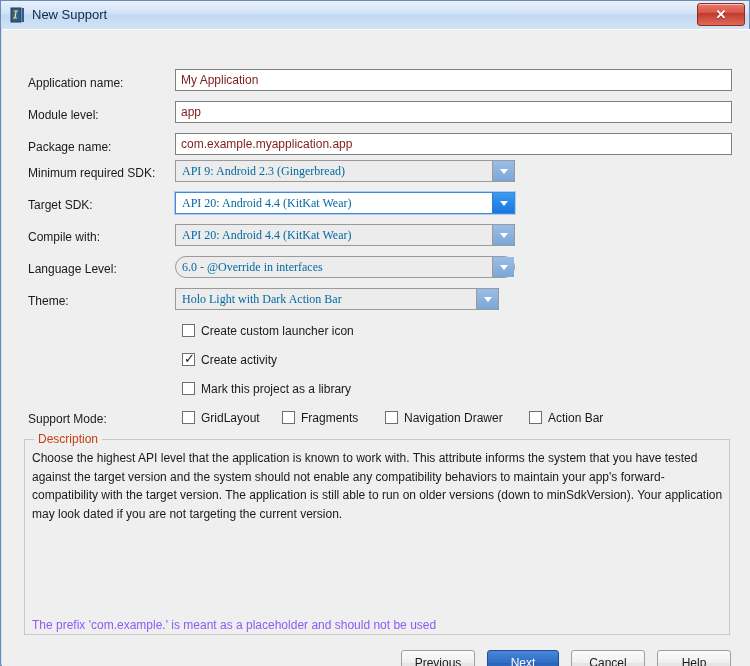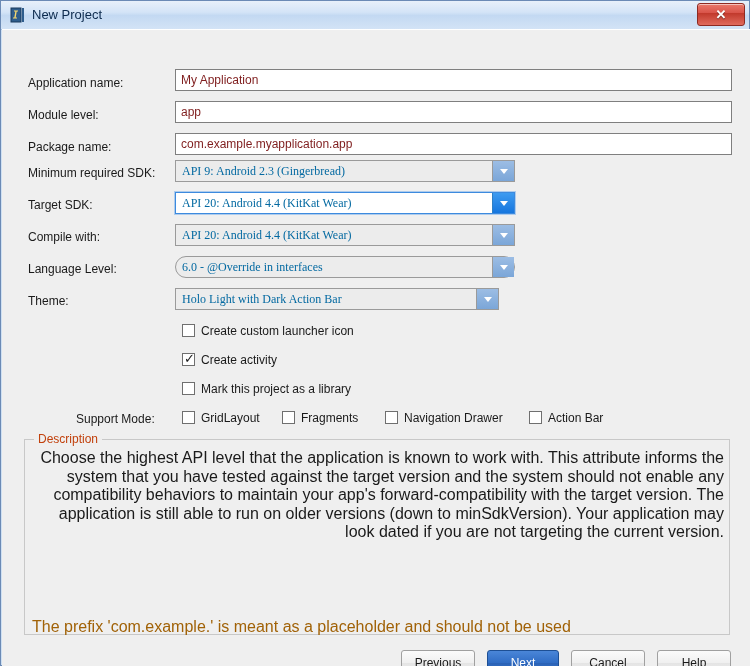--- a/index.html
+++ b/index.html
@@ -204,32 +204,32 @@
     background: #efefef;
     padding: 0 4px;
     font-size: 12px;
     color: #c2410c;
     font-family: "Liberation Sans", sans-serif;
   }
   .desctext {
     position: absolute;
     left: 30px; top: 419px;
     width: 692px;
-    font-size: 16px;
+    font-size: 12px;
     color: #1a1a1a;
     line-height: 18.5px;
     font-family: "Liberation Sans", sans-serif;
-    text-align: right;
+    text-align: left;
   }
   .errortext {
     position: absolute;
     left: 30px; top: 588px;
     width: 690px;
-    font-size: 16px;
-    color: #a16207;
+    font-size: 12px;
+    color: #8b5cf6;
     font-family: "Liberation Sans", sans-serif;
     white-space: nowrap;
   }
 
   
   .btn {
     position: absolute;
     box-sizing: border-box;
     height: 26px;
     border: 1px solid #a0a0a0;
@@ -256,21 +256,21 @@
 <div class="window">
 
   <div class="titlebar">
     <span class="title-icon">
       <svg width="16" height="16" viewBox="0 0 16 16">
         <rect x="1" y="1" width="10" height="14" fill="#2f5d8c" stroke="#1b3a5c" stroke-width="1"></rect>
         <path d="M4 3.5 h4 v1 h-1.3 l-1 6 H7 v1 H3 v-1 h1.3 l1-6 H4 z" fill="#f5d76e"></path>
         <rect x="12" y="1" width="2" height="14" fill="#2f5d8c"></rect>
       </svg>
     </span>
-    <span class="title-text">New Project</span>
+    <span class="title-text">New Support</span>
     <div class="close-btn">
       <span class="x">✕</span>
     </div>
   </div>
 
   <div class="dialog-body">
 
     <span class="label" style="left:26px; top:46px;text-align:right;">Application name:</span>
     <div class="textfield" style="left:173px; top:39px; width:557px;">My Application</div>
 
@@ -330,21 +330,21 @@
           <span class="tick">✓</span>
         </span>
       <span class="cblabel">Create activity</span>
     </div>
 
     <div class="cbrow" style="left:180px; top:351px;">
       <span class="cbox"></span>
       <span class="cblabel">Mark this project as a library</span>
     </div>
 
-    <span class="label" style="left:26px; top:382px;margin-left:48px;">Support Mode:</span>
+    <span class="label" style="left:26px; top:382px;">Support Mode:</span>
 
     <div class="cbrow" style="left:180px; top:380px;">
       <span class="cbox"></span>
       <span class="cblabel">GridLayout</span>
     </div>
 
     <div class="cbrow" style="left:280px; top:380px;">
       <span class="cbox"></span>
       <span class="cblabel">Fragments</span>
     </div>

